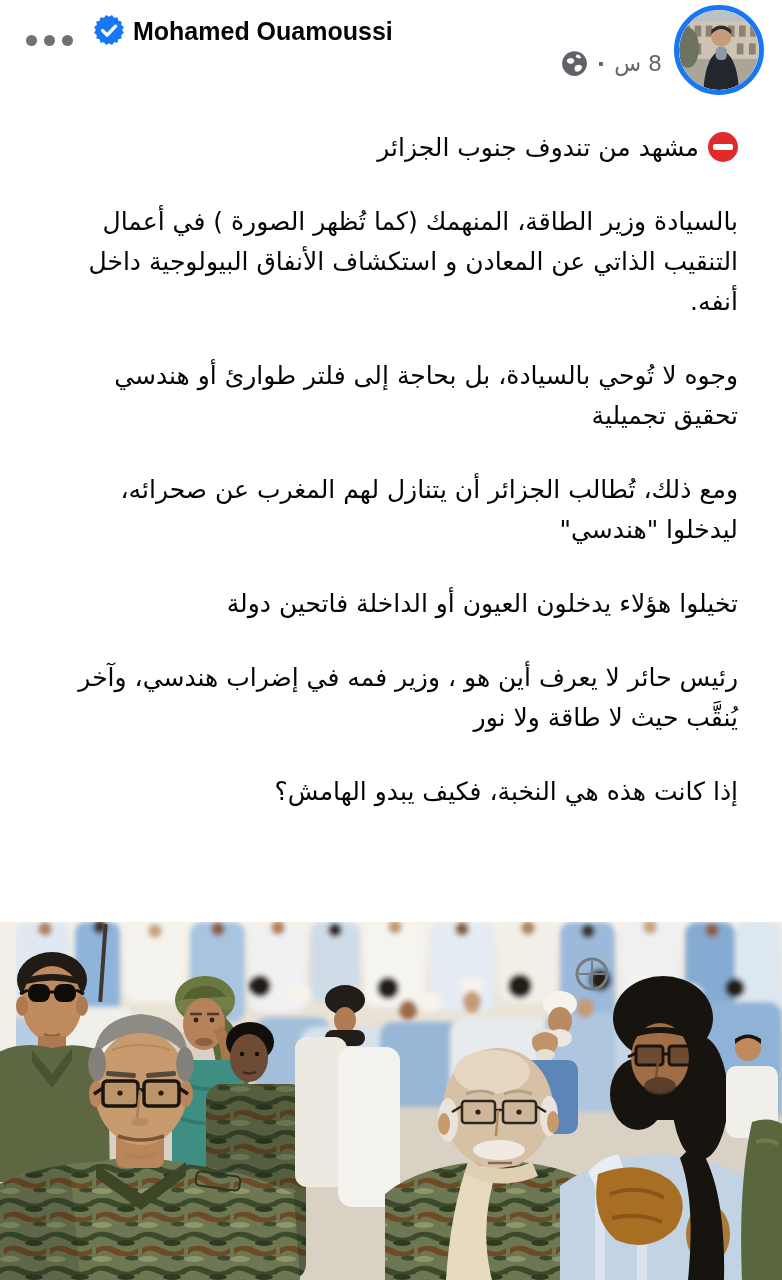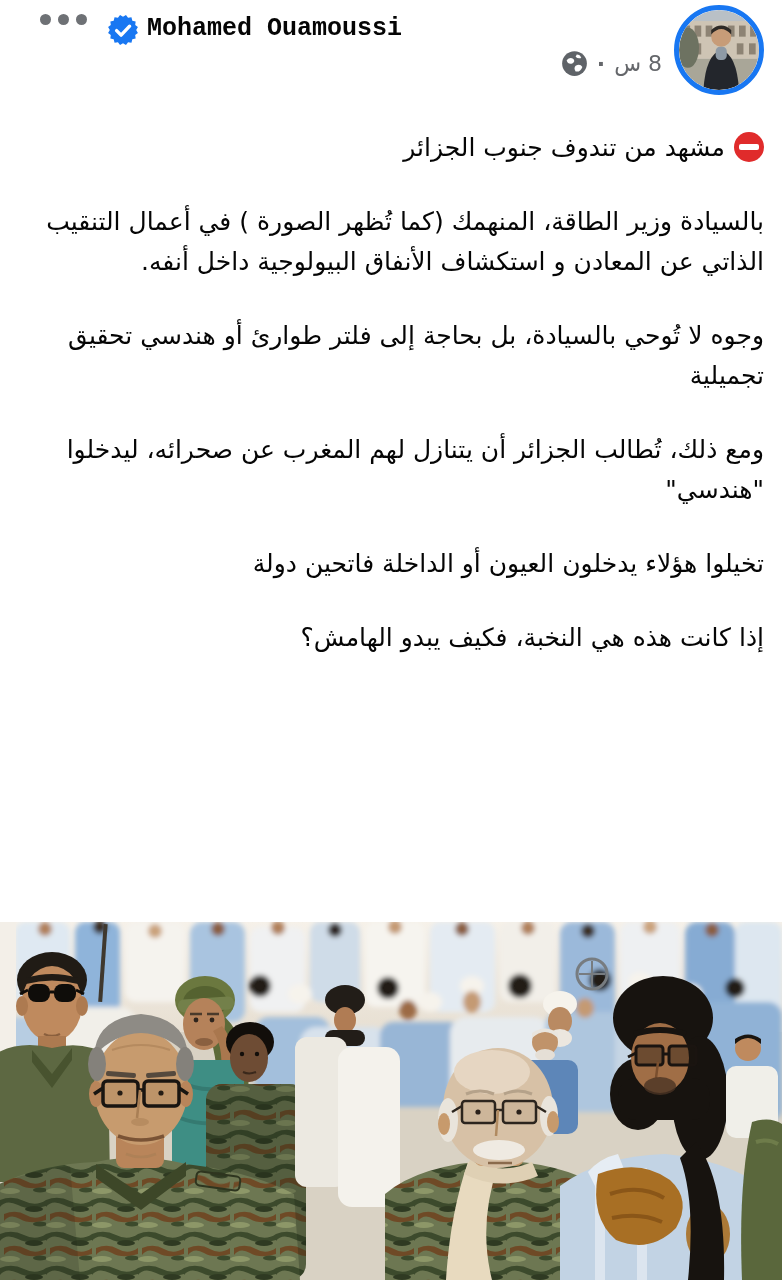--- a/index.html
+++ b/index.html
@@ -1,34 +1,34 @@
 <!DOCTYPE html>
 <html lang="ar"><head>
 <meta charset="utf-8">
 <style>
   html,body{margin:0;padding:0;background:#fff;}
   .page{position:relative;width:782px;height:1280px;background:#ffffff;overflow:hidden;
         font-family:"Liberation Sans","DejaVu Sans",sans-serif;}
 
   
-  .name-row{position:absolute;left:40px;top:14px;display:flex;align-items:flex-start;font-family:Liberation Mono, monospace;}
+  .name-row{position:absolute;left:26px;top:14px;display:flex;align-items:flex-end;}
   .dots{display:flex;gap:7px;margin-right:20px;cursor:pointer;}
   .dot{width:11px;height:11px;border-radius:50%;background:#6e7175;}
   .badge{width:32px;height:32px;margin-right:8px;flex:0 0 auto;}
   .name{font-size:25px;font-weight:700;color:#050505;white-space:nowrap;}
   .avatar{position:absolute;right:18px;top:5px;width:90px;height:90px;border-radius:50%;
           border:5px solid #1877f2;box-sizing:border-box;background:#fff;overflow:hidden;cursor:pointer;}
   .avatar svg{display:block;width:100%;height:100%;border-radius:50%;}
   .meta{position:absolute;right:120px;top:50px;display:flex;align-items:center;gap:9px;
         direction:rtl;color:#65676b;font-size:22px;font-family:"DejaVu Sans",sans-serif;}
   .meta .sep{font-weight:700;}
   .globe{width:27px;height:27px;display:block;}
 
   
-  .post{position:absolute;top:112px;right:0;left:0;padding:16px 18px 0;
+  .post{position:absolute;top:112px;right:0;left:0;padding:16px 44px 0;
         direction:rtl;text-align:right;color:#050505;
         font-family:"DejaVu Sans",sans-serif;font-size:25px;line-height:40px;}
   .post p{margin:0 0 34px;}
   .noentry{display:inline-block;width:30px;height:30px;background:#e02b2b;border-radius:50%;
            position:relative;vertical-align:-6px;margin-inline-end:9px;}
   .noentry::after{content:"";position:absolute;left:5px;top:12px;width:20px;height:6px;
                   background:#fff;border-radius:2px;}
 
   
   .photo{position:absolute;left:0;top:922px;width:782px;height:358px;cursor:pointer;}
@@ -89,20 +89,21 @@
       <path d="M14 4 Q17 4 18 7 Q15 8 13 6 Z" fill="#ffffff"></path>
     </svg>
   </div>
 
   <div class="post">
     <p><span class="noentry"></span><span>مشهد من تندوف جنوب الجزائر</span></p>
     <p>بالسيادة وزير الطاقة، المنهمك (كما تُظهر الصورة ) في أعمال التنقيب الذاتي عن المعادن و استكشاف الأنفاق البيولوجية داخل أنفه.</p>
     <p>وجوه لا تُوحي بالسيادة، بل بحاجة إلى فلتر طوارئ أو هندسي تحقيق تجميلية</p>
     <p>ومع ذلك، تُطالب الجزائر أن يتنازل لهم المغرب عن صحرائه، ليدخلوا "هندسي"</p>
     <p>تخيلوا هؤلاء يدخلون العيون أو الداخلة فاتحين دولة</p>
+    <p>رئيس حائر لا يعرف أين هو ، وزير فمه في إضراب هندسي، وآخر يُنقَّب حيث لا طاقة ولا نور</p>
     <p>إذا كانت هذه هي النخبة، فكيف يبدو الهامش؟</p>
   </div>
 
   <div class="photo">
   <svg width="782" height="358" viewBox="0 0 782 358" preserveAspectRatio="none">
     <defs>
       <filter id="soft" x="-10%" y="-10%" width="120%" height="120%">
         <feGaussianBlur stdDeviation="2.4"></feGaussianBlur>
       </filter>
       <pattern id="camo" width="46" height="34" patternUnits="userSpaceOnUse">

